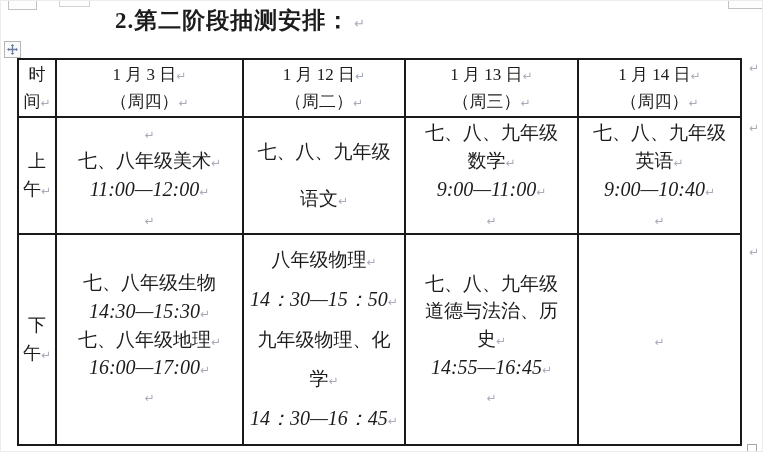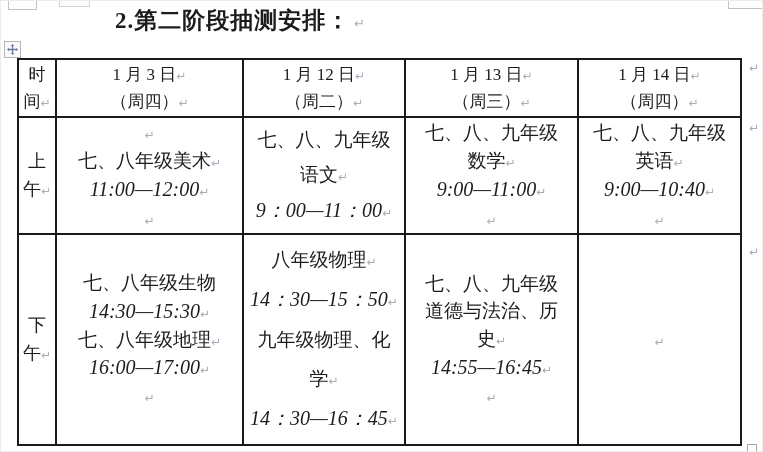--- a/index.html
+++ b/index.html
@@ -102,21 +102,20 @@
     </div>
     <div class="cell body-cell spread">
       <div class="line"><span class="pil">↵</span></div>
       <div class="line"><span>七、八年级美术</span><span class="pil">↵</span></div>
       <div class="line num"><span>11:00—12:00</span><span class="pil">↵</span></div>
       <div class="line"><span class="pil">↵</span></div>
     </div>
     <div class="cell body-cell spread">
       <div class="line">七、八、九年级</div>
       <div class="line"><span>语文</span><span class="pil">↵</span></div>
-      <div class="line num"><span>9：00—11：00</span><span class="pil">↵</span></div>
     </div>
     <div class="cell body-cell spread">
       <div class="line">七、八、九年级</div>
       <div class="line"><span>数学</span><span class="pil">↵</span></div>
       <div class="line num"><span>9:00—11:00</span><span class="pil">↵</span></div>
       <div class="line"><span class="pil">↵</span></div>
     </div>
     <div class="cell body-cell spread">
       <div class="line">七、八、九年级</div>
       <div class="line"><span>英语</span><span class="pil">↵</span></div>

